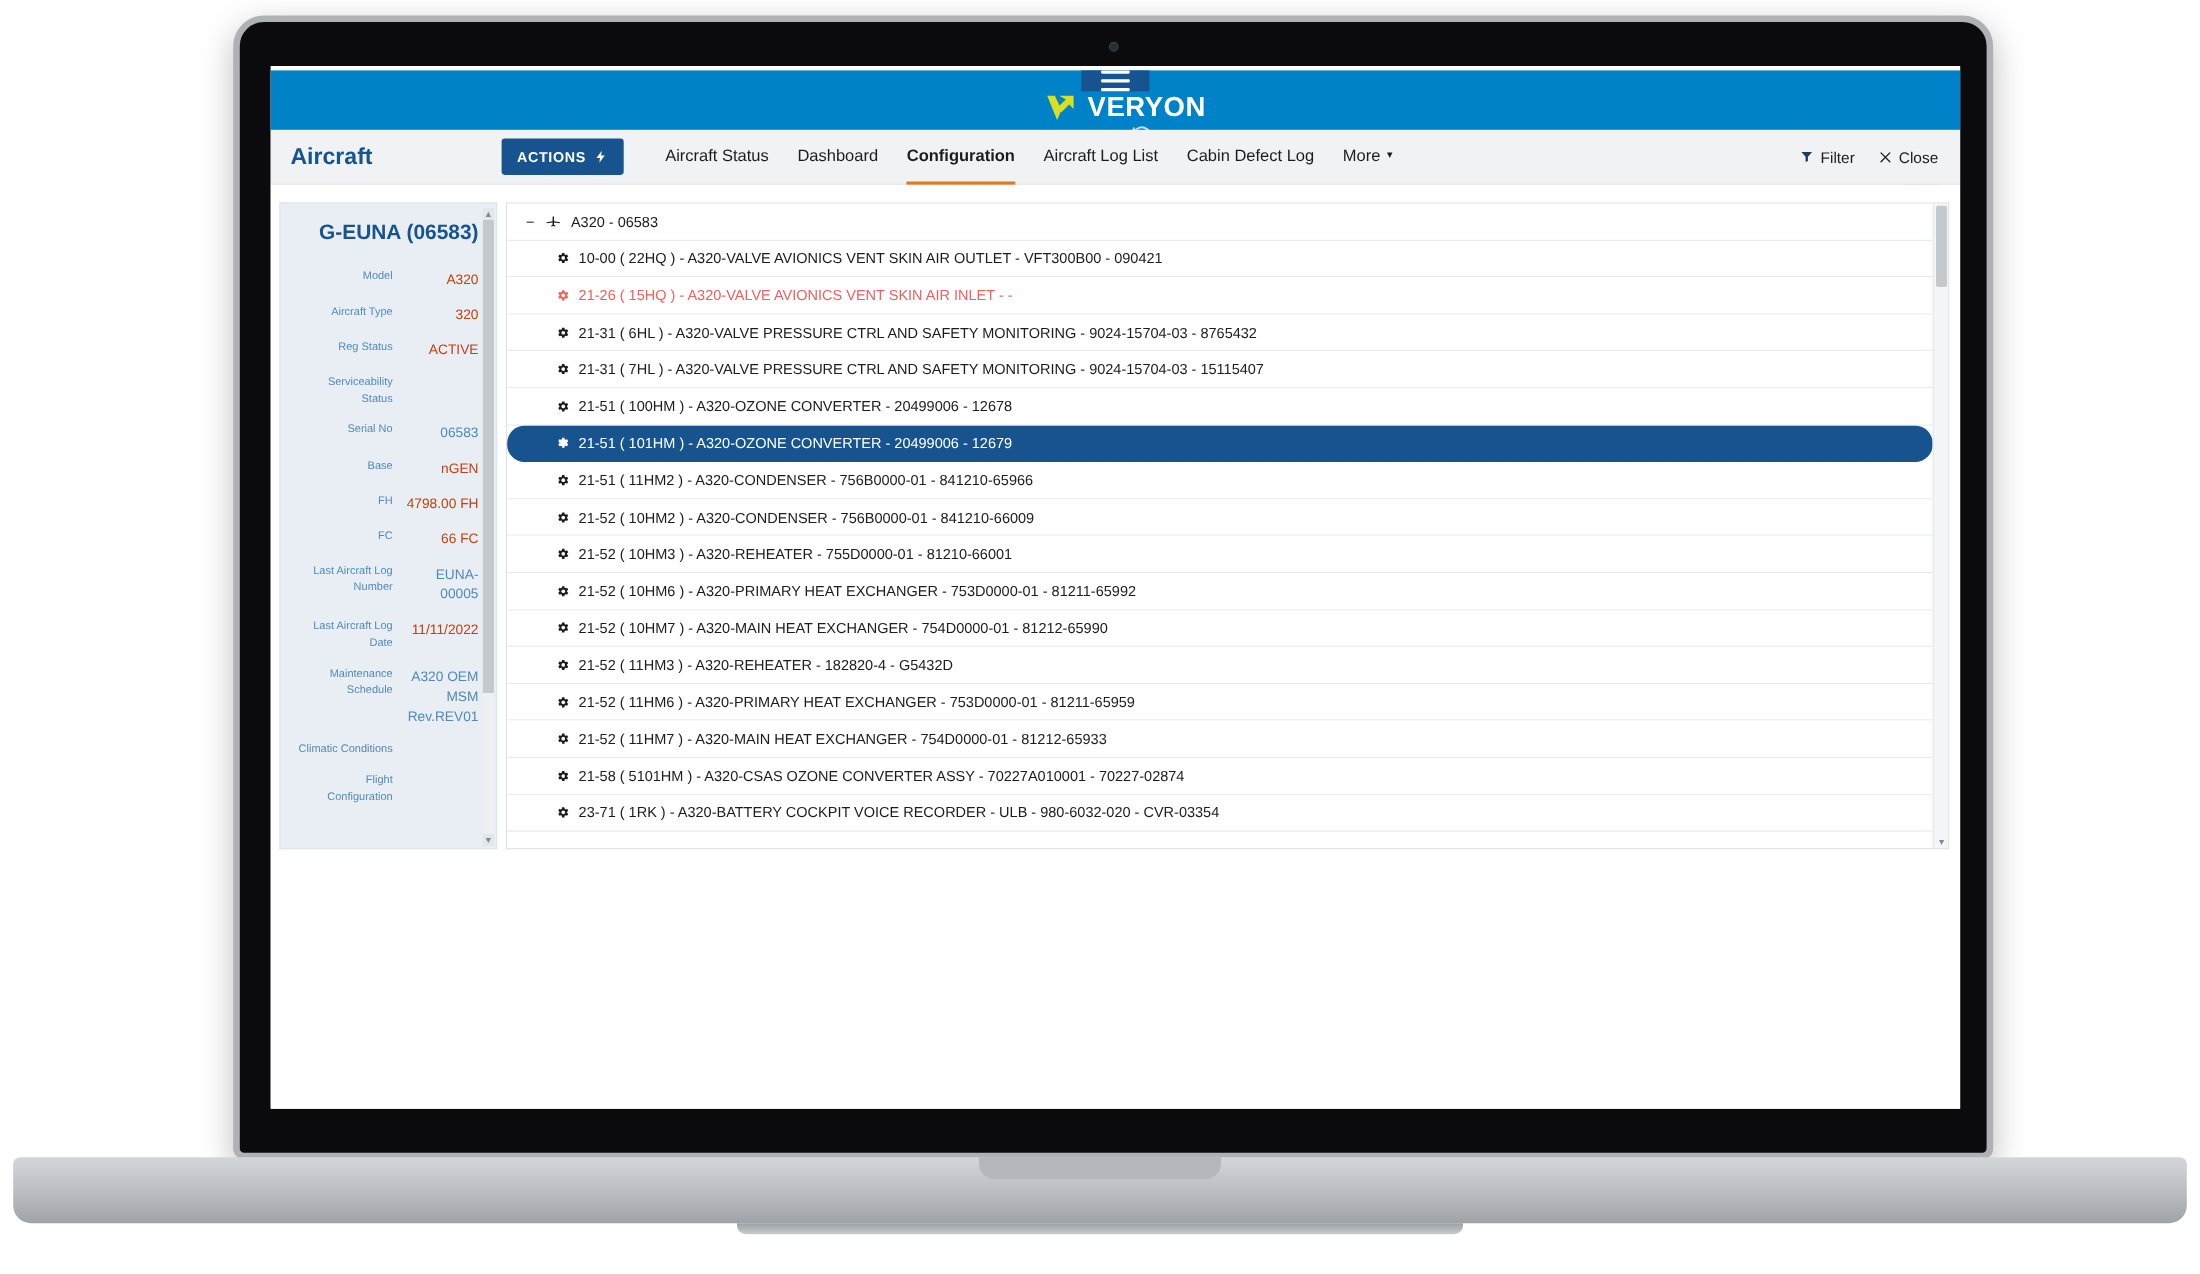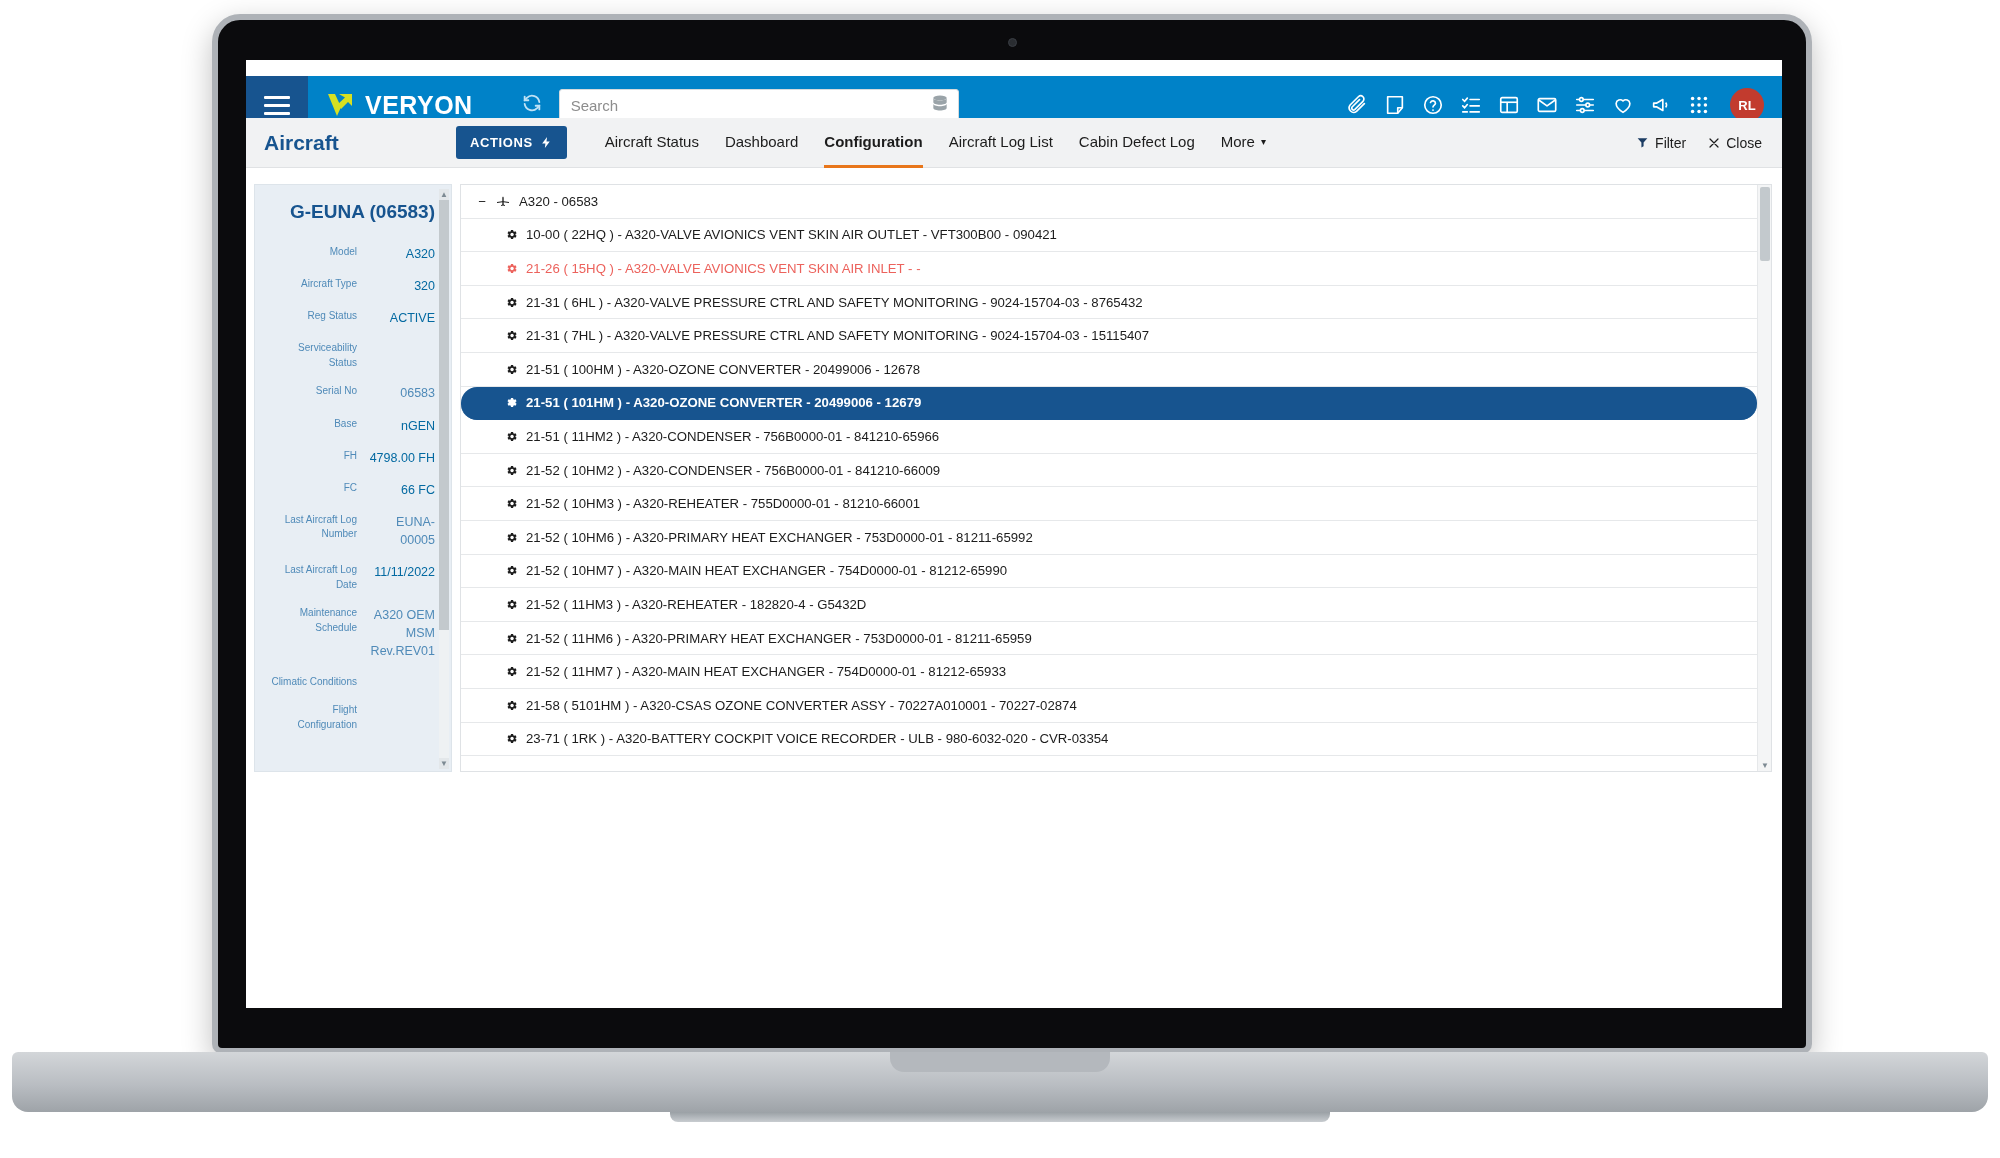--- a/index.html
+++ b/index.html
@@ -43,22 +43,22 @@
   }
   .laptop-foot {
     position: absolute; left: 50%; top: 1112px; margin-left: -330px;
     width: 660px; height: 10px;
     background: linear-gradient(180deg,#9aa0a5,#c8ccd0);
     border-radius: 0 0 8px 8px;
   }
 
   
   .topbar {
-    position: absolute; left: 0; top: 16px; width: 1536px; height: 58px;
-    background: #0082c8; display: flex; align-items: center;
+    position: absolute; left: 0; top: 4px; width: 1536px; height: 58px;
+    background: #0082c8; display: flex; align-items: center; flex-direction: column;
   }
   .hamburger-btn {
     width: 62px; height: 58px; background: #17548f;
     display: flex; flex-direction: column; align-items: center; justify-content: center;
     gap: 5px; cursor: pointer;
   }
   .hamburger-btn i { display: block; width: 26px; height: 3px; background: #fff; border-radius: 1px; }
   .brand { display: flex; align-items: center; gap: 9px; margin-left: 18px; }
   .brand-mark { width: 30px; height: 26px; }
   .brand-name {
@@ -131,21 +131,21 @@
   .sidebar {
     position: absolute; left: 8px; top: 16px; width: 198px; height: 588px;
     background: #e8eef4; border: 1px solid #dde4ea; overflow: hidden;
   }
   .sidebar-inner { padding: 16px 16px 10px 16px; text-align: right; }
   .sidebar-title {
     color: #17548f; font-size: 19px; font-weight: bold; margin-bottom: 22px;
   }
   .prop-row { display: flex; margin-bottom: 14px; line-height: 1.45; }
   .prop-label { width: 92px; color: #4f8ab8; font-size: 10px; padding-right: 6px; }
-  .prop-value { flex: 1; color: #0369a1; font-size: 12.5px; }
+  .prop-value { flex: 1; color: #c2410c; font-size: 12.5px; }
   .prop-value.link { color: #4f8ab8; }
   .sidebar-scroll {
     position: absolute; right: 2px; top: 4px; width: 10px; height: 580px;
   }
   .sb-arrow {
     position: absolute; left: 0; width: 10px; height: 11px;
     display: flex; align-items: center; justify-content: center;
     color: #7d8a93; font-size: 8px; background: #e3e7ea;
   }
   .sb-arrow.up { top: 0; }
@@ -165,21 +165,21 @@
   .tree-list { position: absolute; left: 0; top: 0; right: 14px; }
   .tree-row {
     height: 33.6px; display: flex; align-items: center;
     border-bottom: 1px solid #e6e8ea; font-size: 13.2px; color: #1c1c1c;
     padding-left: 14px; cursor: pointer; background: #fff;
   }
   .tree-row.root { padding-left: 14px; }
   .tree-row.child { padding-left: 44px; }
   .tree-row.alert { color: #ec625c; }
   .tree-row.selected {
-    background: #17548f; color: #ffffff; font-weight: bold;
+    background: #17548f; color: #ffffff; font-weight: normal;
     border-bottom-color: #17548f;
     border-radius: 16px;
   }
   .tree-row .expander {
     display: inline-flex; align-items: center; justify-content: center;
     width: 14px; height: 14px; margin-right: 6px; color: #1c1c1c;
   }
   .tree-row .ico { margin-right: 8px; display: inline-flex; align-items: center; }
   .tree-scroll {
     position: absolute; right: 0; top: 0; width: 14px; height: 100%;

